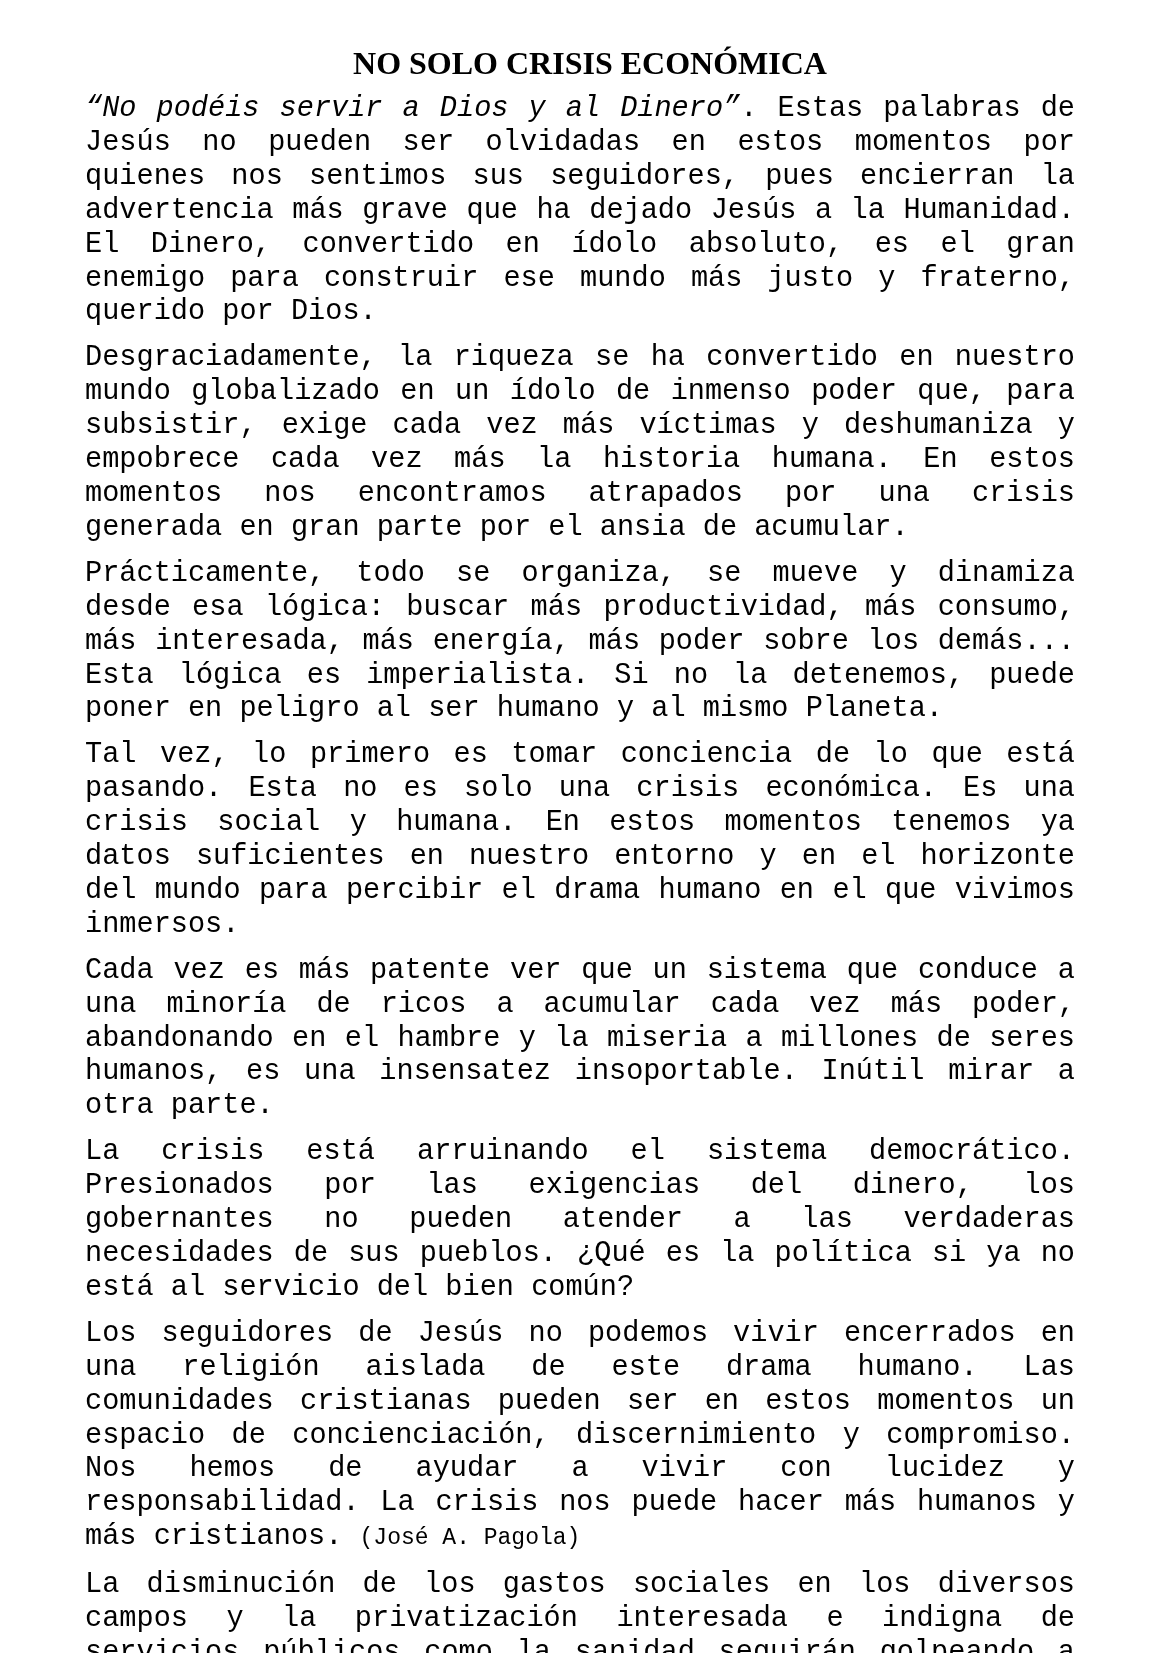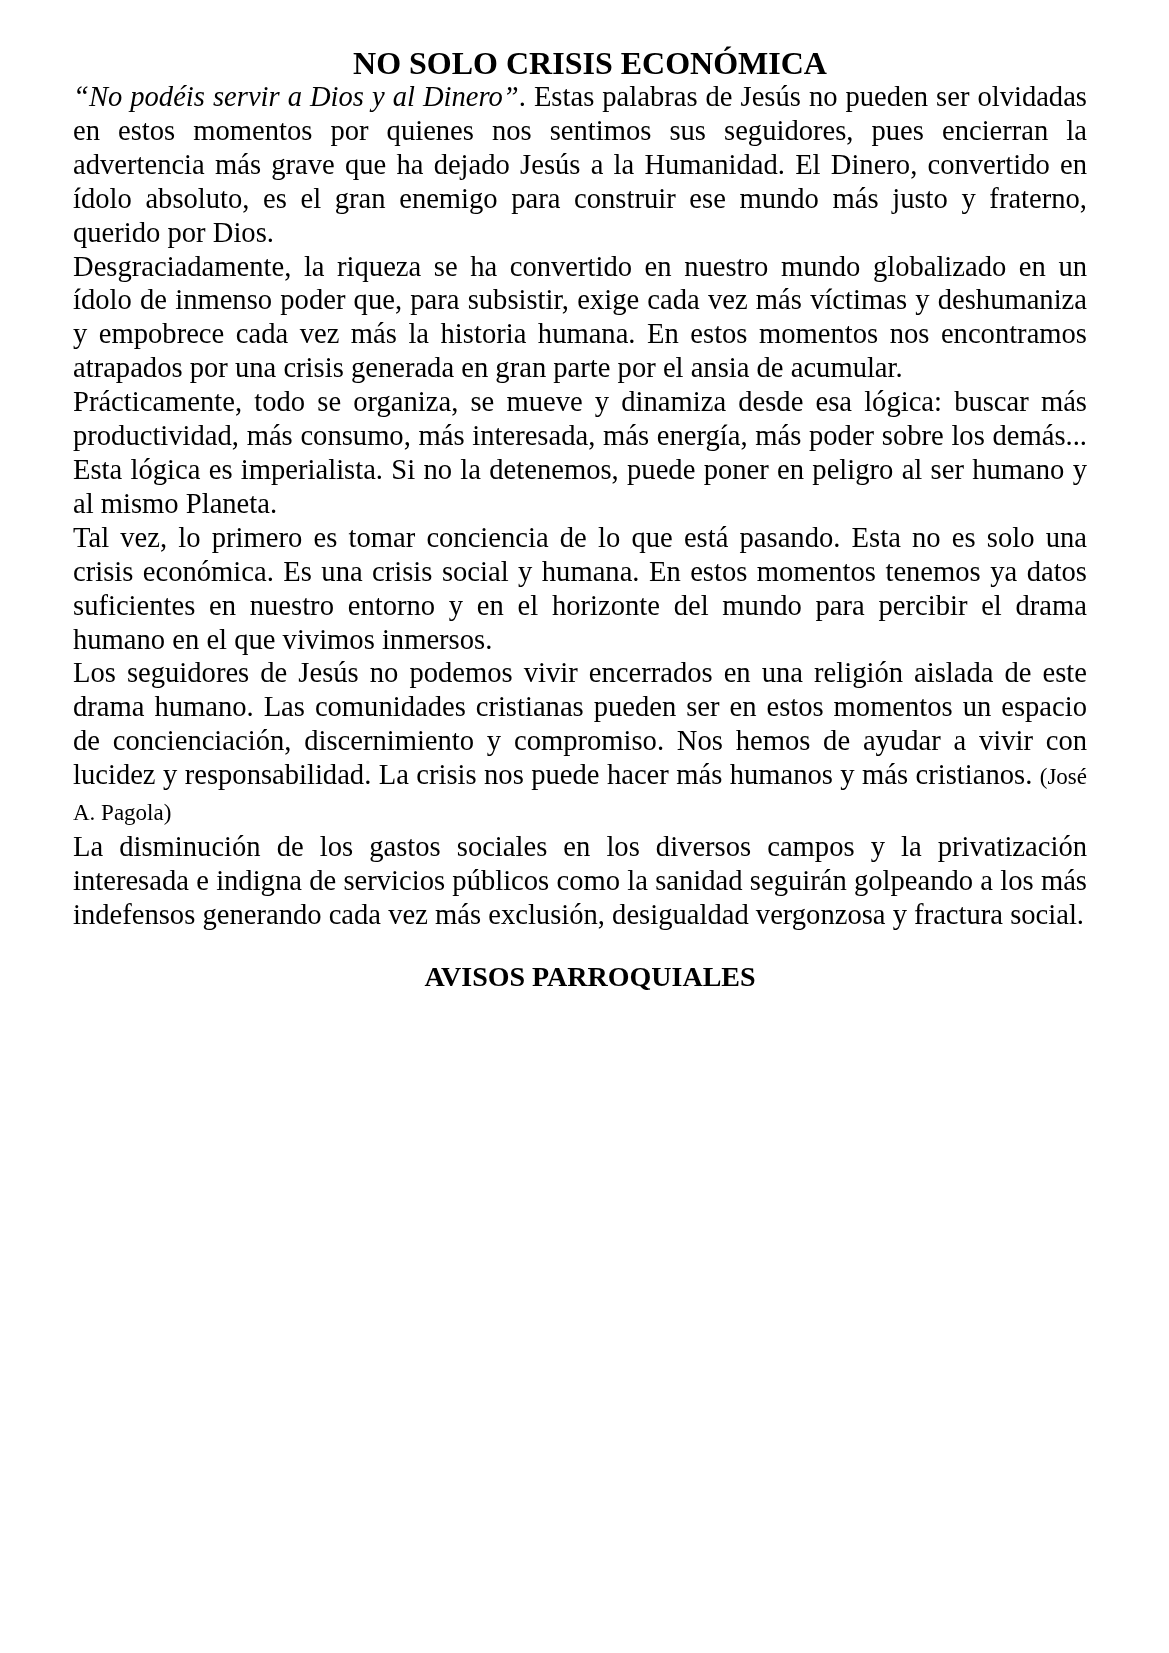--- a/index.html
+++ b/index.html
@@ -31,22 +31,23 @@
       padding-left: 20px;
     }
     .body-text {
       font-size: 28.6px;
       line-height: 33.9px;
       text-align: justify;
       margin: 0;
       hyphens: none;
     }
     .body-text p {
-      margin: 0;
+      margin: 12px;
       text-align: justify;
+      font-family: Liberation Mono, monospace;
     }
     .quote {
       font-style: italic;
     }
     .author {
       font-size: 23px;
     }
     .section-heading {
       text-align: center;
       font-weight: bold;
@@ -60,18 +61,20 @@
 <body>
 
 <div class="page">
   <h1 class="title">NO SOLO CRISIS ECONÓMICA</h1>
 
   <div class="body-text">
     <p><span class="quote">“No podéis servir a Dios y al Dinero”</span><span>. Estas palabras de Jesús no pueden ser olvidadas en estos momentos por quienes nos sentimos sus seguidores, pues encierran la advertencia más grave que ha dejado Jesús a la Humanidad. El Dinero, convertido en ídolo absoluto, es el gran enemigo para construir ese mundo más justo y fraterno, querido por Dios.</span></p>
     <p>Desgraciadamente, la riqueza se ha convertido en nuestro mundo globalizado en un ídolo de inmenso poder que, para subsistir, exige cada vez más víctimas y deshumaniza y empobrece cada vez más la historia humana. En estos momentos nos encontramos atrapados por una crisis generada en gran parte por el ansia de acumular.</p>
     <p>Prácticamente, todo se organiza, se mueve y dinamiza desde esa lógica: buscar más productividad, más consumo, más interesada, más energía, más poder sobre los demás... Esta lógica es imperialista. Si no la detenemos, puede poner en peligro al ser humano y al mismo Planeta.</p>
     <p>Tal vez, lo primero es tomar conciencia de lo que está pasando. Esta no es solo una crisis económica. Es una crisis social y humana. En estos momentos tenemos ya datos suficientes en nuestro entorno y en el horizonte del mundo para percibir el drama humano en el que vivimos inmersos.</p>
+    <p>Cada vez es más patente ver que un sistema que conduce a una minoría de ricos a acumular cada vez más poder, abandonando en el hambre y la miseria a millones de seres humanos, es una insensatez insoportable. Inútil mirar a otra parte.</p>
+    <p>La crisis está arruinando el sistema democrático. Presionados por las exigencias del dinero, los gobernantes no pueden atender a las verdaderas necesidades de sus pueblos. ¿Qué es la política si ya no está al servicio del bien común?</p>
     <p><span>Los seguidores de Jesús no podemos vivir encerrados en una religión aislada de este drama humano. Las comunidades cristianas pueden ser en estos momentos un espacio de concienciación, discernimiento y compromiso. Nos hemos de ayudar a vivir con lucidez y responsabilidad. La crisis nos puede hacer más humanos y más cristianos. </span><span class="author">(José A. Pagola)</span></p>
     <p>La disminución de los gastos sociales en los diversos campos y la privatización interesada e indigna de servicios públicos como la sanidad seguirán golpeando a los más indefensos generando cada vez más exclusión, desigualdad vergonzosa y fractura social.</p>
   </div>
 
   <h2 class="section-heading">AVISOS PARROQUIALES</h2>
 </div>
 
 </body></html>

